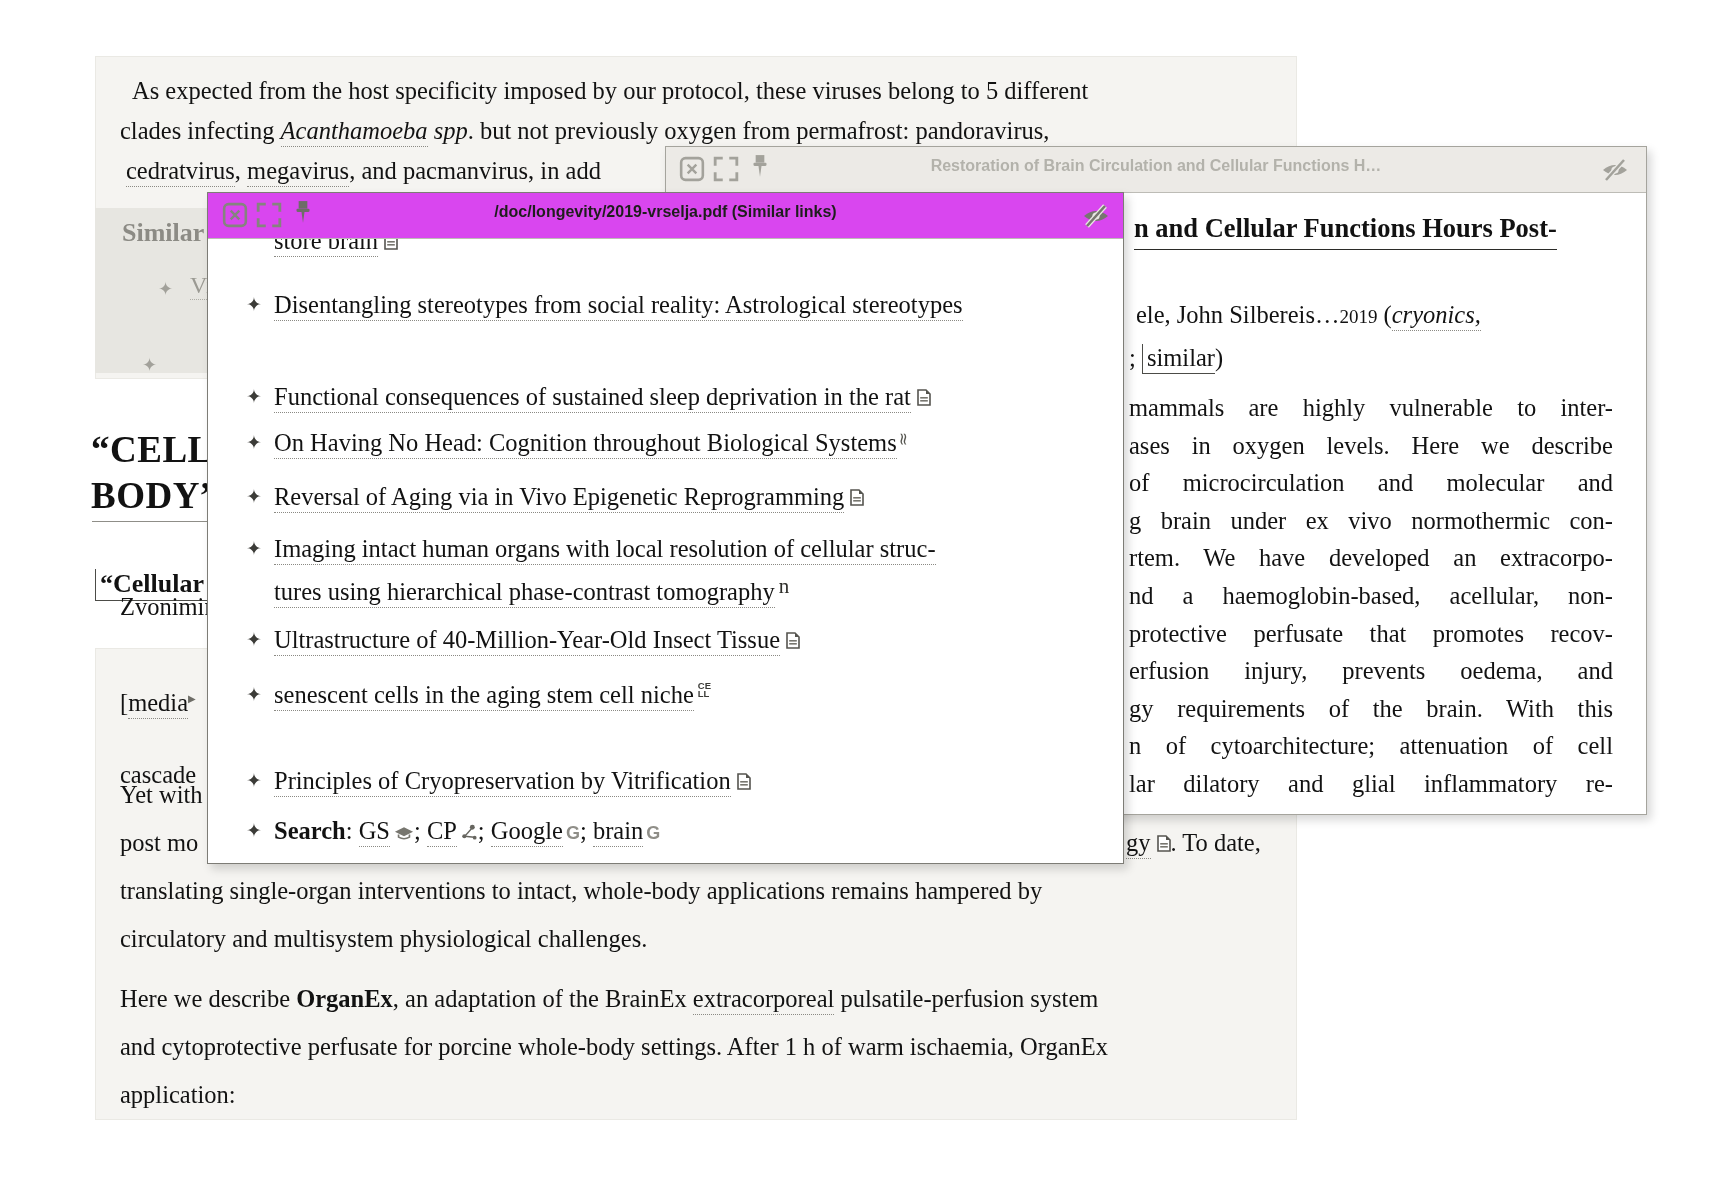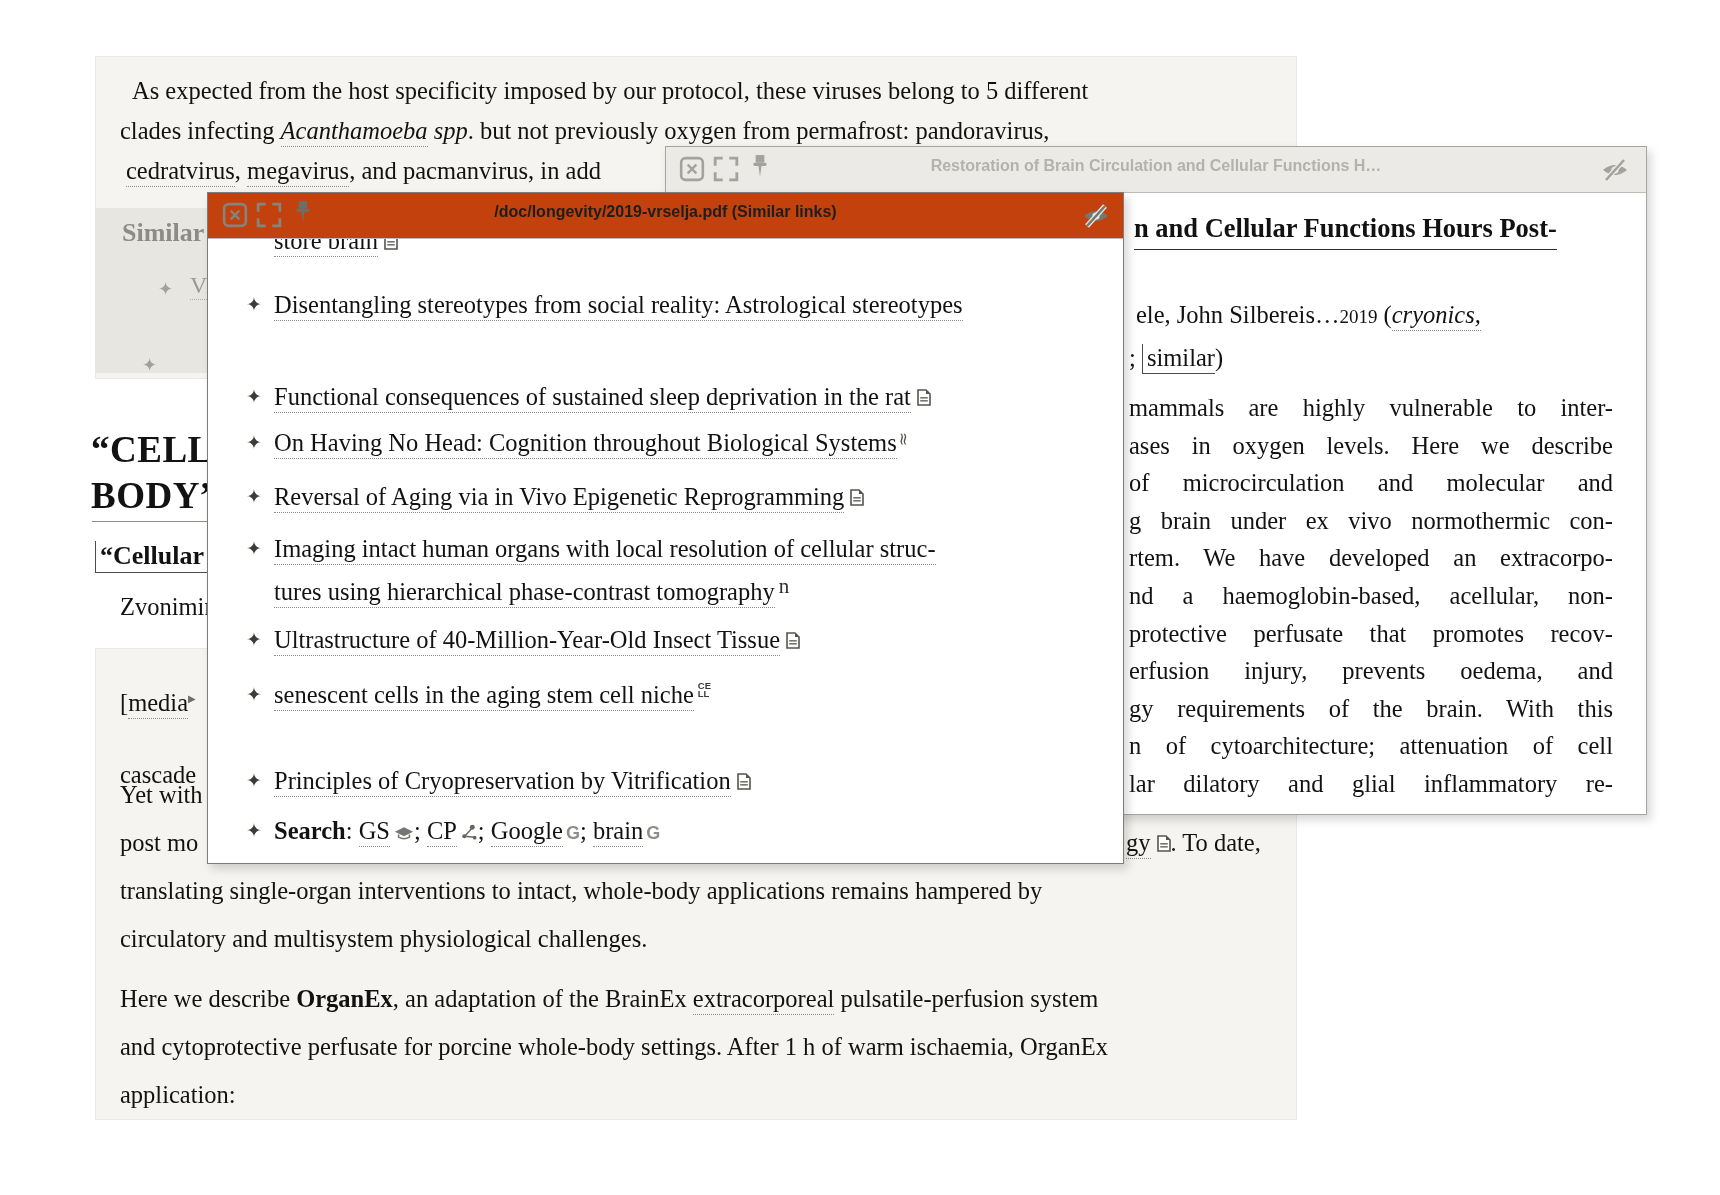--- a/index.html
+++ b/index.html
@@ -6,36 +6,36 @@
   #page{position:relative;width:1720px;height:1195px;overflow:hidden;background:#fff;
         font-family:"Liberation Serif",serif;color:#121212;}
   .abs{position:absolute;}
   .bq{background:#f5f4f1;border:1px solid #eae9e4;}
   .tline{font-size:24.5px;line-height:30px;white-space:nowrap;}
   .lk{border-bottom:1px dotted #8b8a84;padding-bottom:2px;}
   .lk-solid{border-bottom:1px solid #4c4c48;padding-bottom:2px;}
   .corner{border-left:1.5px solid #4c4c48;padding-left:4px;}
   .it{font-style:italic;}
   .popup{position:absolute;background:#fff;border:1px solid #8f8e88;box-shadow:4px 5px 9px rgba(0,0,0,0.16);}
-  .tbar{position:absolute;left:0;top:0;right:0;height:45px;background:#c2410c;border-bottom:1px solid #bdbcb6;z-index:6;}
+  .tbar{position:absolute;left:0;top:0;right:0;height:45px;background:#d946ef;border-bottom:1px solid #bdbcb6;z-index:6;}
   .ttitle{position:absolute;left:130px;right:130px;top:10px;text-align:center;
           font-family:"Liberation Sans",sans-serif;font-weight:bold;font-size:16px;
           white-space:nowrap;overflow:hidden;}
   .tbtn{position:absolute;top:9px;width:26px;height:26px;cursor:pointer;}
   .graybtn{color:#85847e;}
   .litebtn{color:#a3a29b;}
   
   #similar-box{background:#e7e6e1;overflow:hidden;}
   .sim-title{font-weight:bold;font-size:26px;color:#8c8b85;}
   .sim-link{color:#9b9a93;border-bottom:1px dotted #aeada6;font-size:24px;}
   .bullet{font-family:"DejaVu Sans",sans-serif;font-size:19px;color:#3c3c38;}
   .bullet-gray{font-family:"DejaVu Sans",sans-serif;font-size:18px;color:#a2a19a;}
   
   .h1{font-weight:bold;font-size:37px;line-height:46px;letter-spacing:0.5px;white-space:nowrap;}
-  .tlink{font-weight:bold;font-size:26px;}
+  .tlink{font-weight:bold;font-size:26px;margin-top:28px;}
   
   .p2item{position:absolute;left:38px;right:40px;font-size:24.5px;}
   .p2bullet{position:absolute;left:0;top:2px;}
   .itext{margin-left:28px;}
   .iline{height:39px;white-space:nowrap;}
   .p1body{font-size:24.5px;}
   .b1line{height:37.6px;text-align:justify;text-align-last:justify;overflow:hidden;}
   .yr{font-size:19px;}
   .heading-frag{font-weight:bold;font-size:26.5px;border-bottom:1.6px solid #2b2b28;padding-bottom:5px;white-space:nowrap;}
   .g-glyph{font-family:"Liberation Sans",sans-serif;font-weight:bold;font-size:18px;color:#8f8e88;margin-left:3px;}

